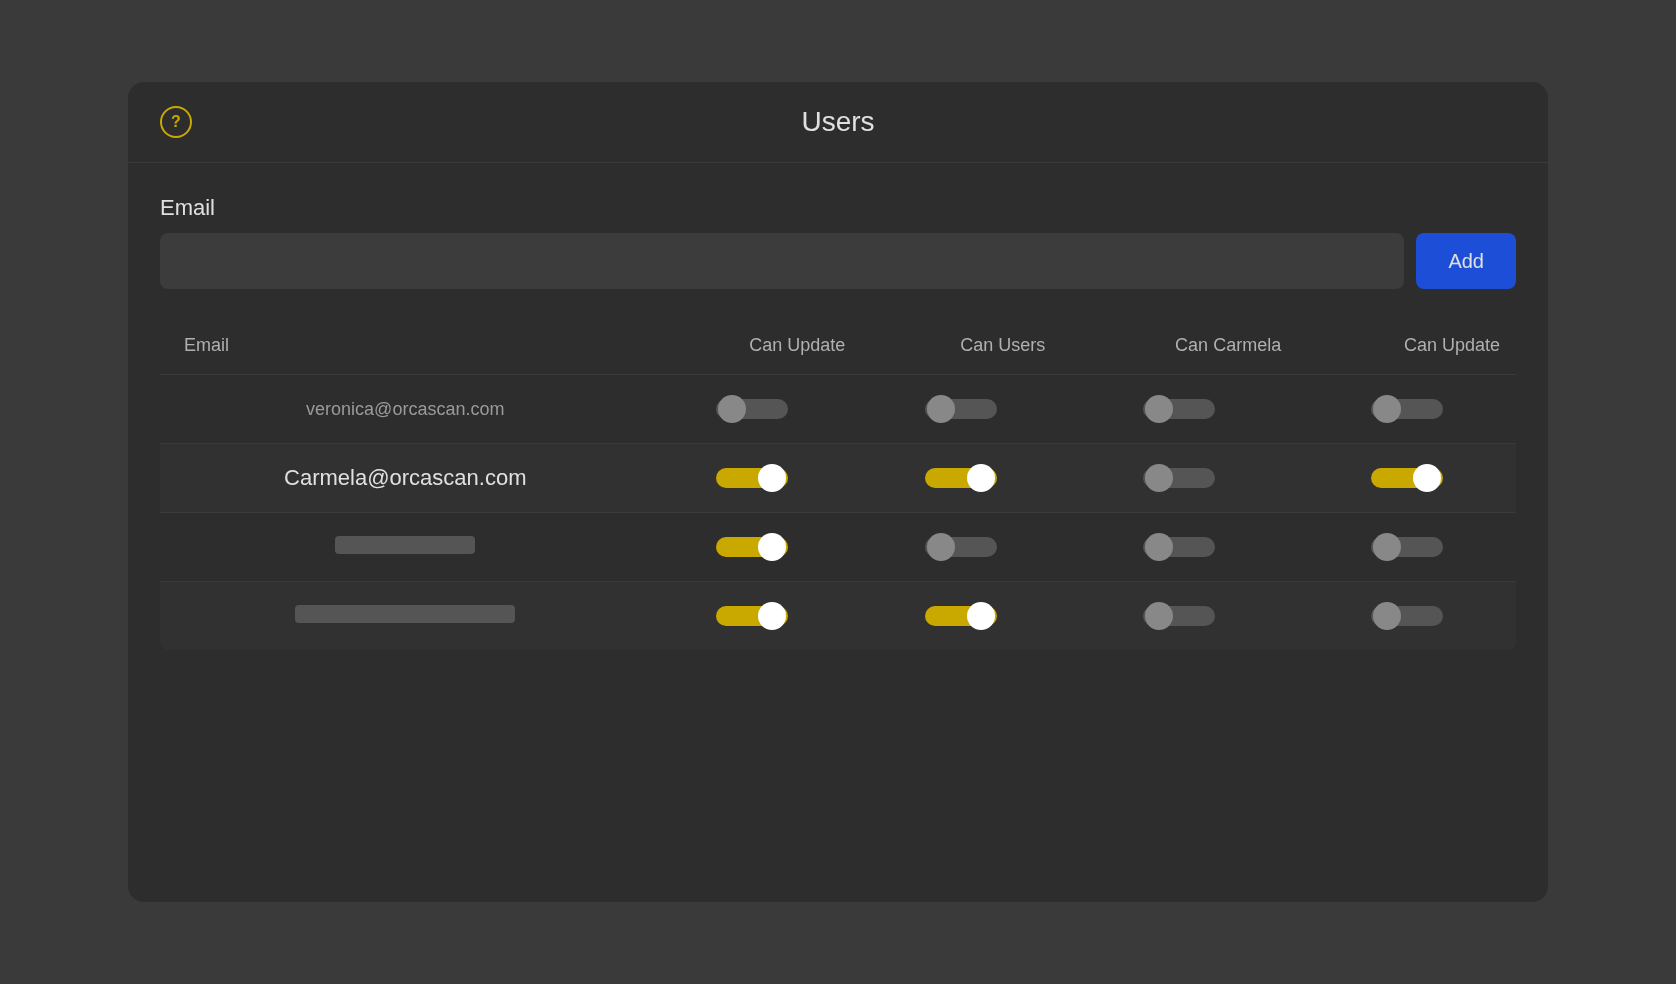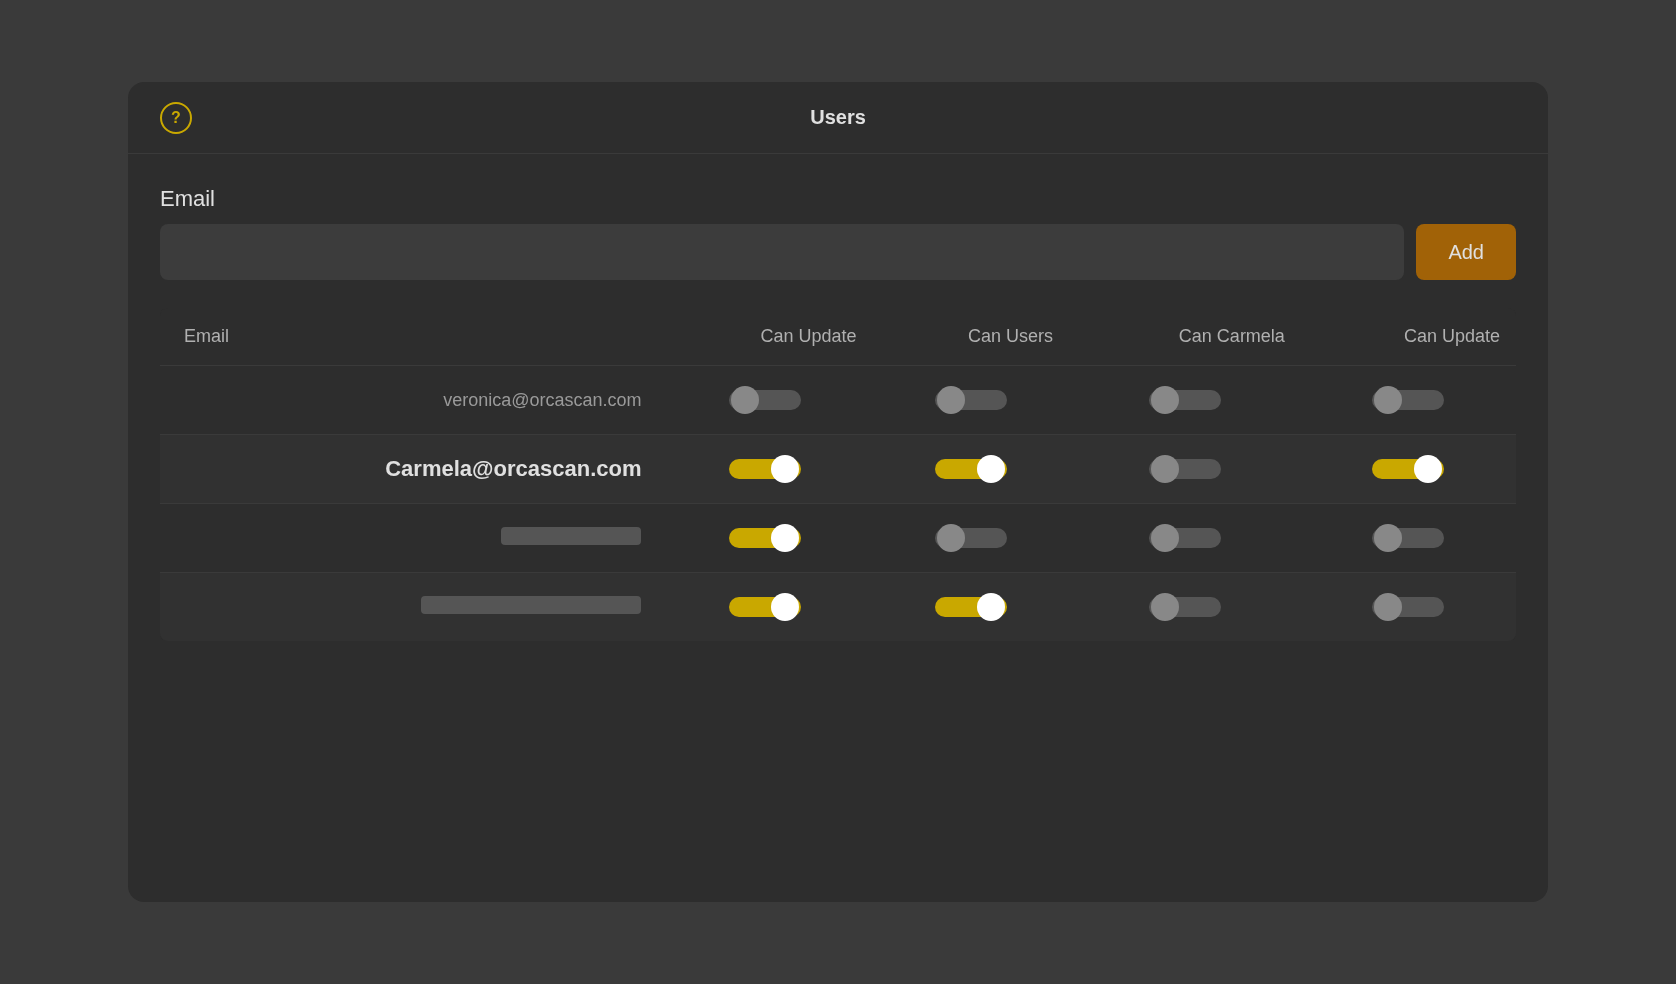--- a/index.html
+++ b/index.html
@@ -45,22 +45,22 @@
       display: flex;
       align-items: center;
       justify-content: center;
       font-size: 16px;
       font-weight: bold;
       cursor: pointer;
     }
 
     .modal-title {
       color: #e0e0e0;
-      font-size: 20px;
-      font-weight: 700;
+      font-size: 28px;
+      font-weight: 400;
     }
 
     .modal-body {
       padding: 32px 32px;
     }
 
     .email-label {
       color: #e0e0e0;
       font-size: 22px;
       margin-bottom: 12px;
@@ -78,21 +78,21 @@
       border: none;
       border-radius: 8px;
       height: 56px;
       padding: 0 16px;
       color: #e0e0e0;
       font-size: 18px;
       outline: none;
     }
 
     .add-button {
-      background: #a16207;
+      background: #1d4ed8;
       color: #e0e0e0;
       border: none;
       border-radius: 8px;
       height: 56px;
       padding: 0 32px;
       font-size: 20px;
       cursor: pointer;
       white-space: nowrap;
     }
 
@@ -120,37 +120,37 @@
     }
 
     .users-table td {
       padding: 18px 16px;
       border-bottom: 1px solid #3a3a3a;
       vertical-align: middle;
       text-align: center;
     }
 
     .users-table td:first-child {
-      text-align: right;
+      text-align: center;
       padding-left: 24px;
     }
 
     .users-table tr:last-child td {
       border-bottom: none;
     }
 
     .email-cell {
       color: #9a9a9a;
       font-size: 18px;
     }
 
     .email-cell.active {
       color: #e0e0e0;
       font-size: 22px;
-      font-weight: 700;
+      font-weight: 400;
     }
 
     .email-placeholder {
       display: inline-block;
       height: 18px;
       background: #555;
       border-radius: 4px;
     }
 
     

